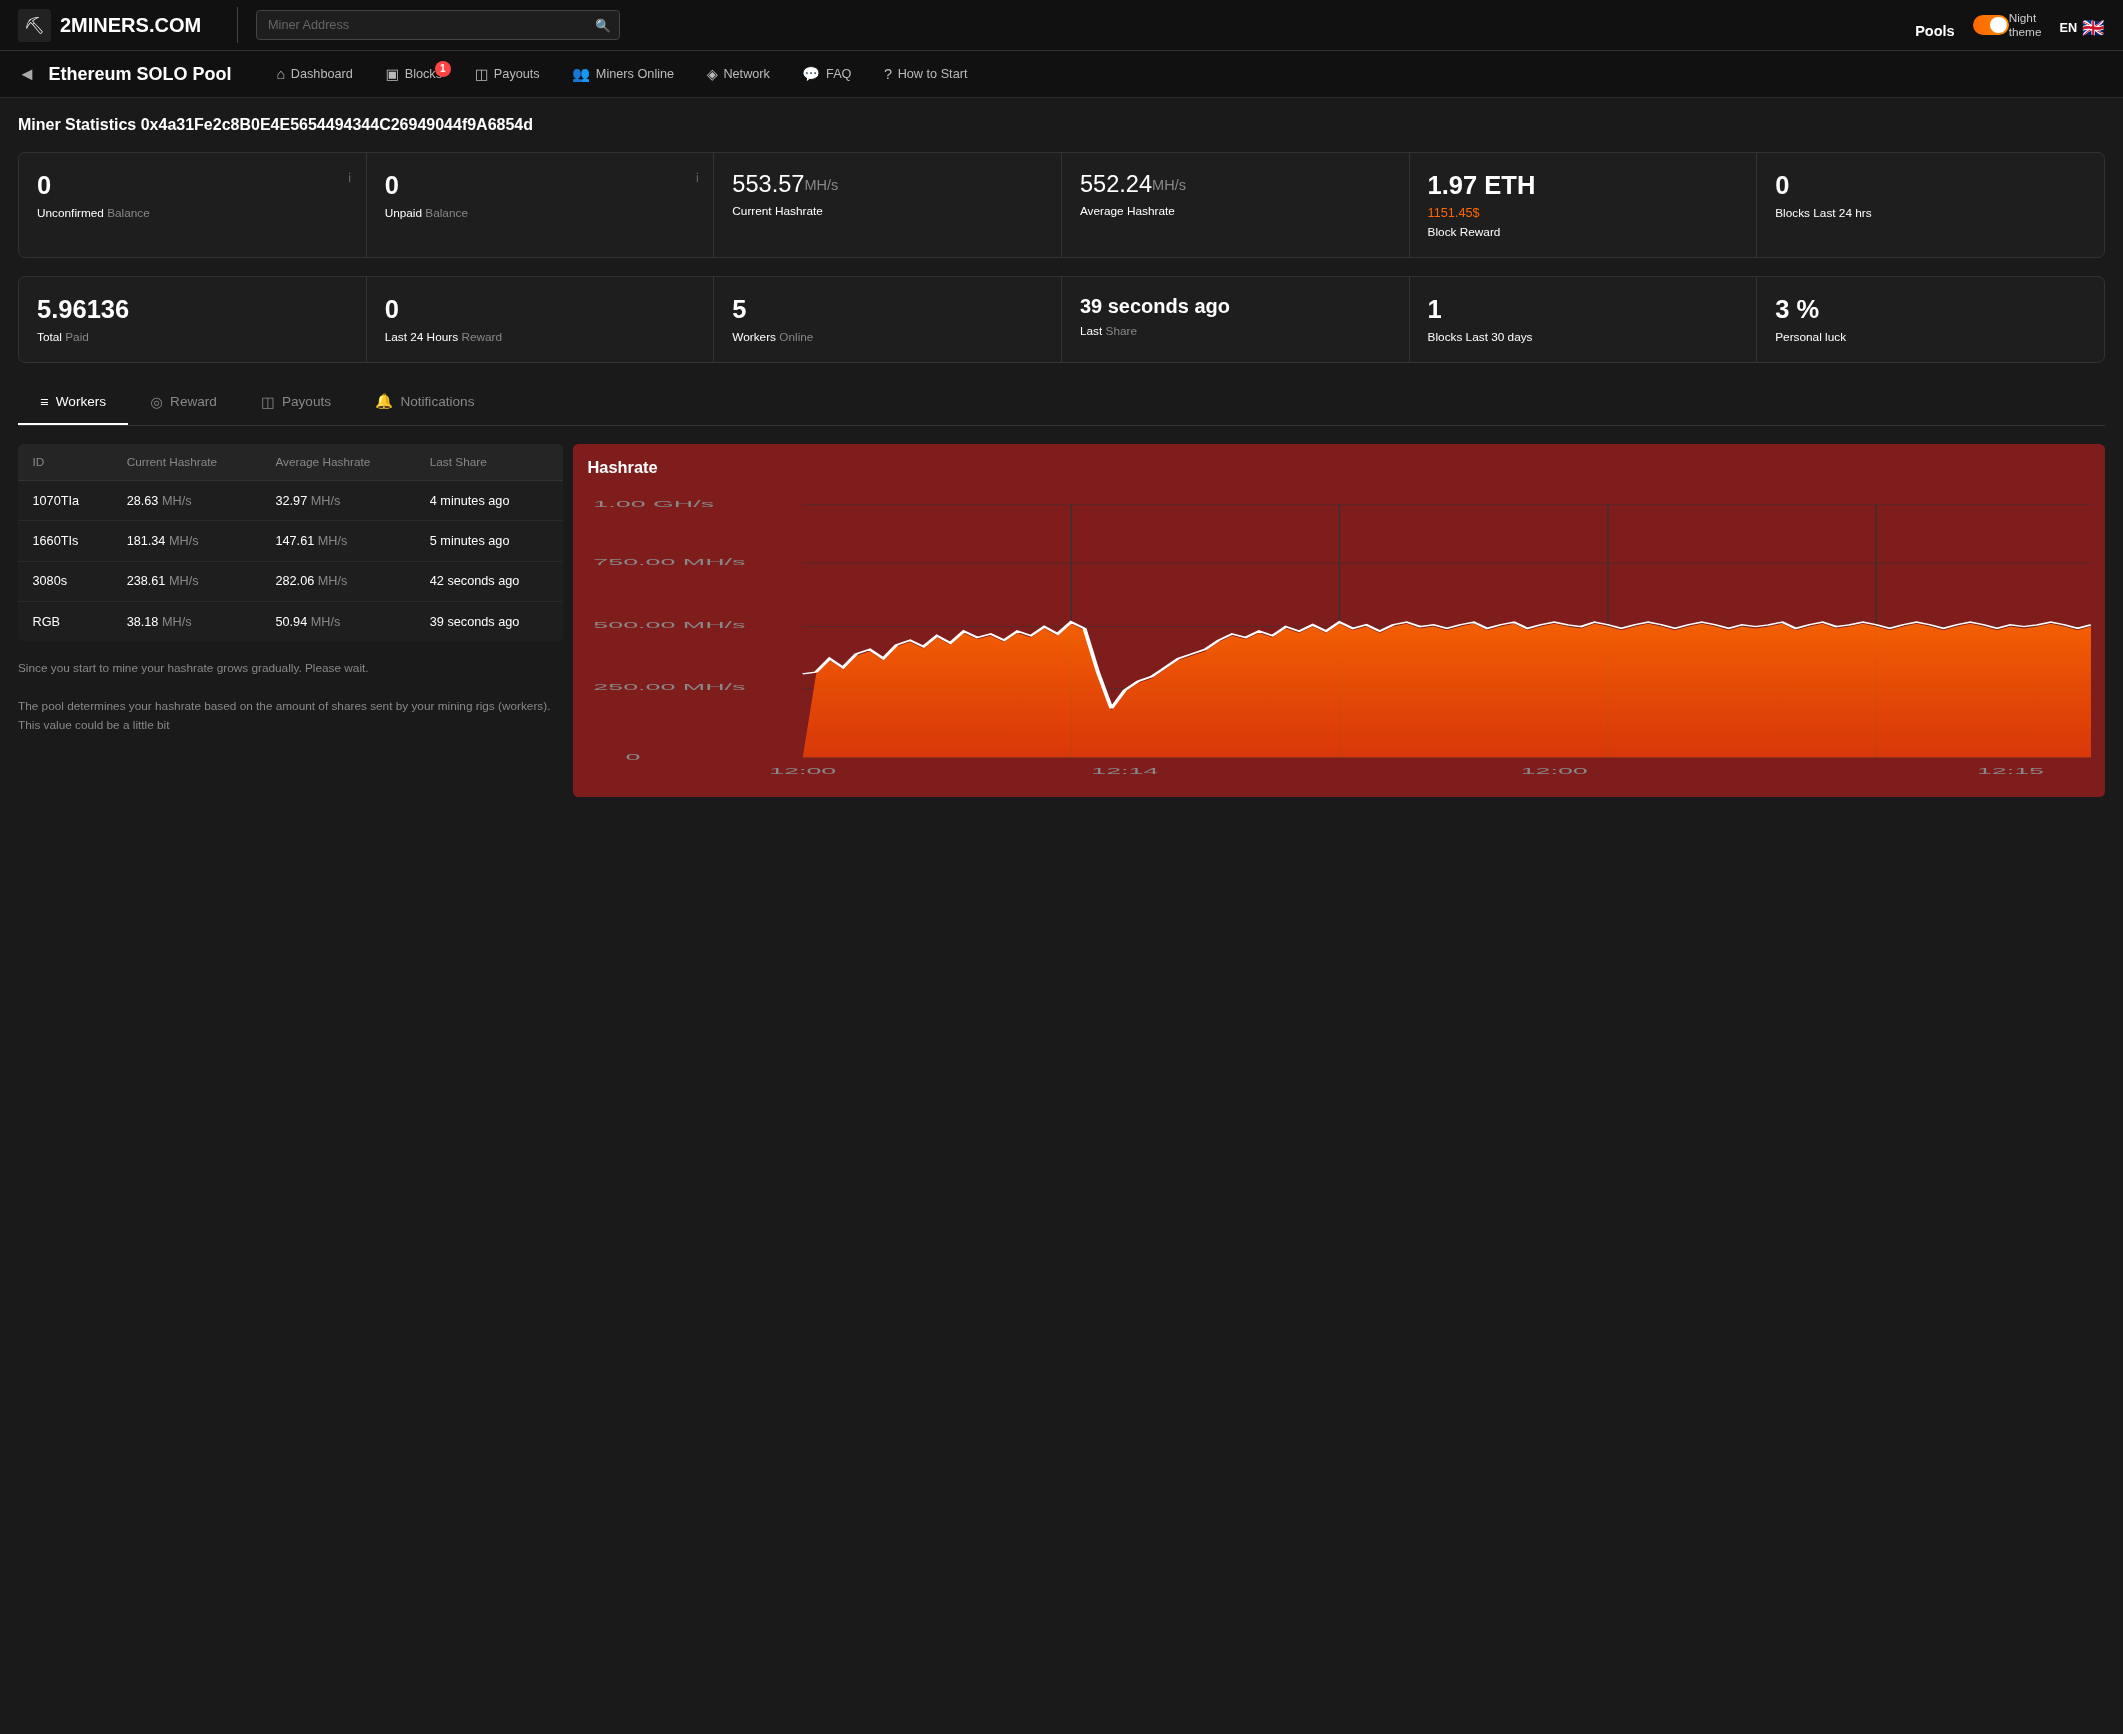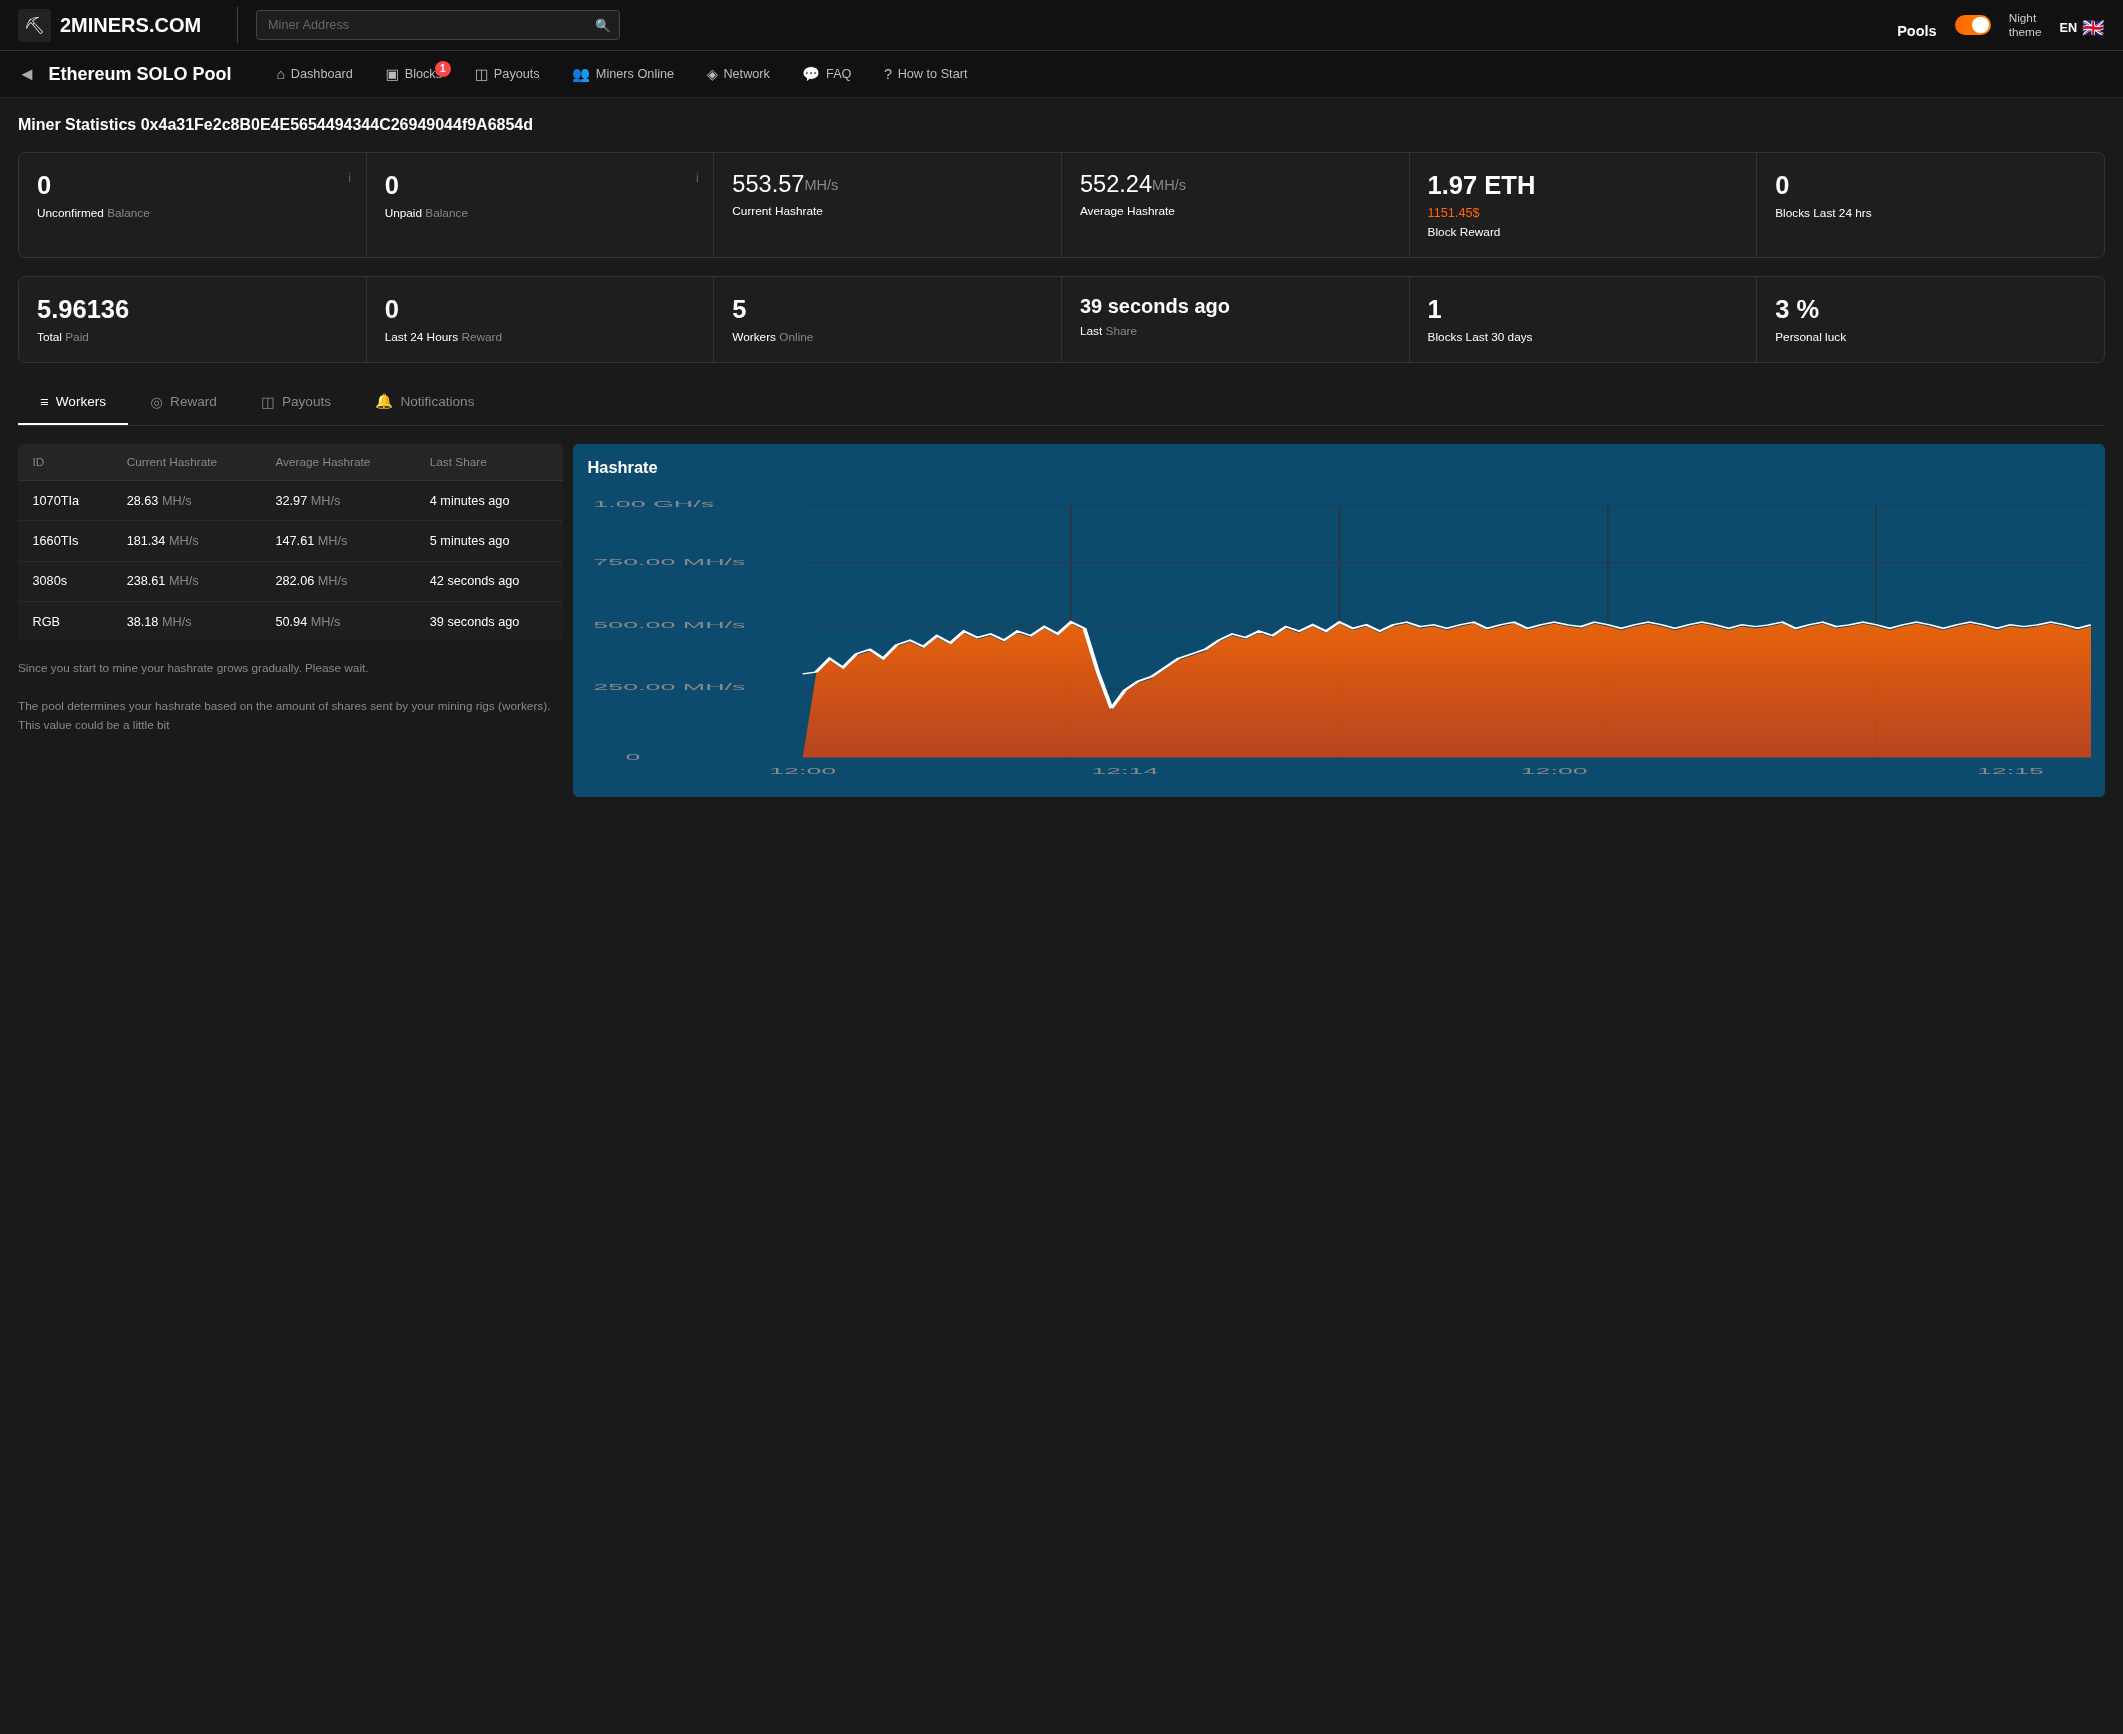--- a/index.html
+++ b/index.html
@@ -80,21 +80,21 @@
     .pools-link {
       color: #fff;
       font-size: 14.5px;
       font-weight: 600;
       cursor: pointer;
       text-decoration: none;
     }
     .night-toggle {
       display: flex;
       align-items: center;
-      gap: 18px;
+      gap: 0;
     }
     .toggle-switch {
       width: 36px;
       height: 20px;
       background: linear-gradient(to right, #ff6600, #ff8800);
       border-radius: 10px;
       position: relative;
       cursor: pointer;
     }
     .toggle-switch::after {
@@ -303,21 +303,21 @@
       margin-top: 18px;
       color: #888;
       font-size: 11.8px;
       line-height: 1.6;
       max-width: 545px;
     }
 
     
     .chart-section {
       flex: 1;
-      background: #0c4a6e;
+      background: #7f1d1d;
       border-radius: 5.5px;
       padding: 14.5px;
       min-height: 345px;
     }
     .chart-title {
       font-size: 16.4px;
       font-weight: 600;
       margin-bottom: 14.5px;
       color: #fff;
     }

